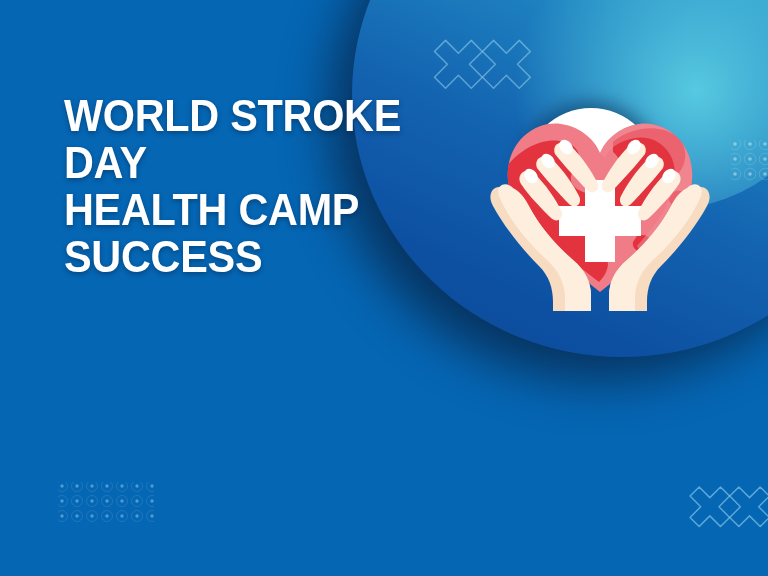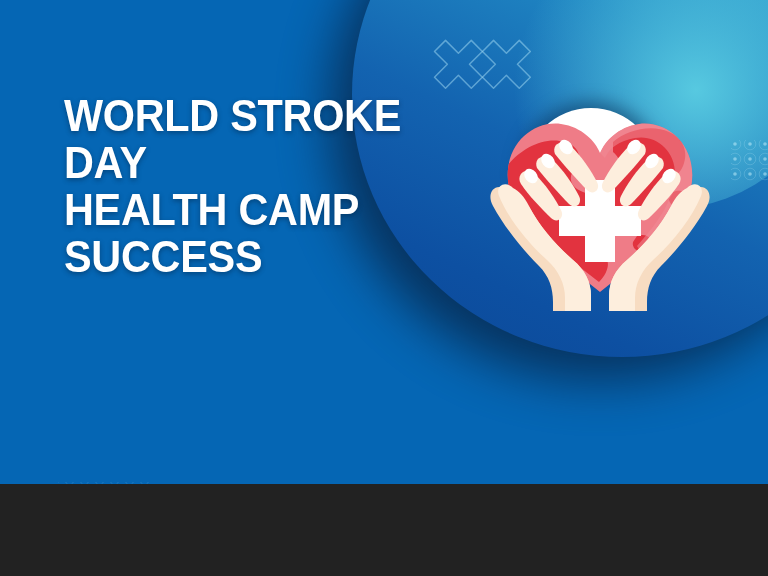--- a/index.html
+++ b/index.html
@@ -1,17 +1,17 @@
 <!DOCTYPE html>
 <html><head>
 <meta charset="utf-8">
 <style>
   html,body{margin:0;padding:0;background:#222;}
   #stage{
-    position:relative;width:768px;height:484px;overflow:hidden;
+    position:relative;width:768px;height:576px;overflow:hidden;
     background:#0566b4;
     font-family:"Liberation Sans",sans-serif;
   }
 
   
   #blob-shadow{
     position:absolute;left:330px;top:-150px;width:540px;height:530px;
     border-radius:50%;
     background:#07294f;
     filter:blur(26px);

